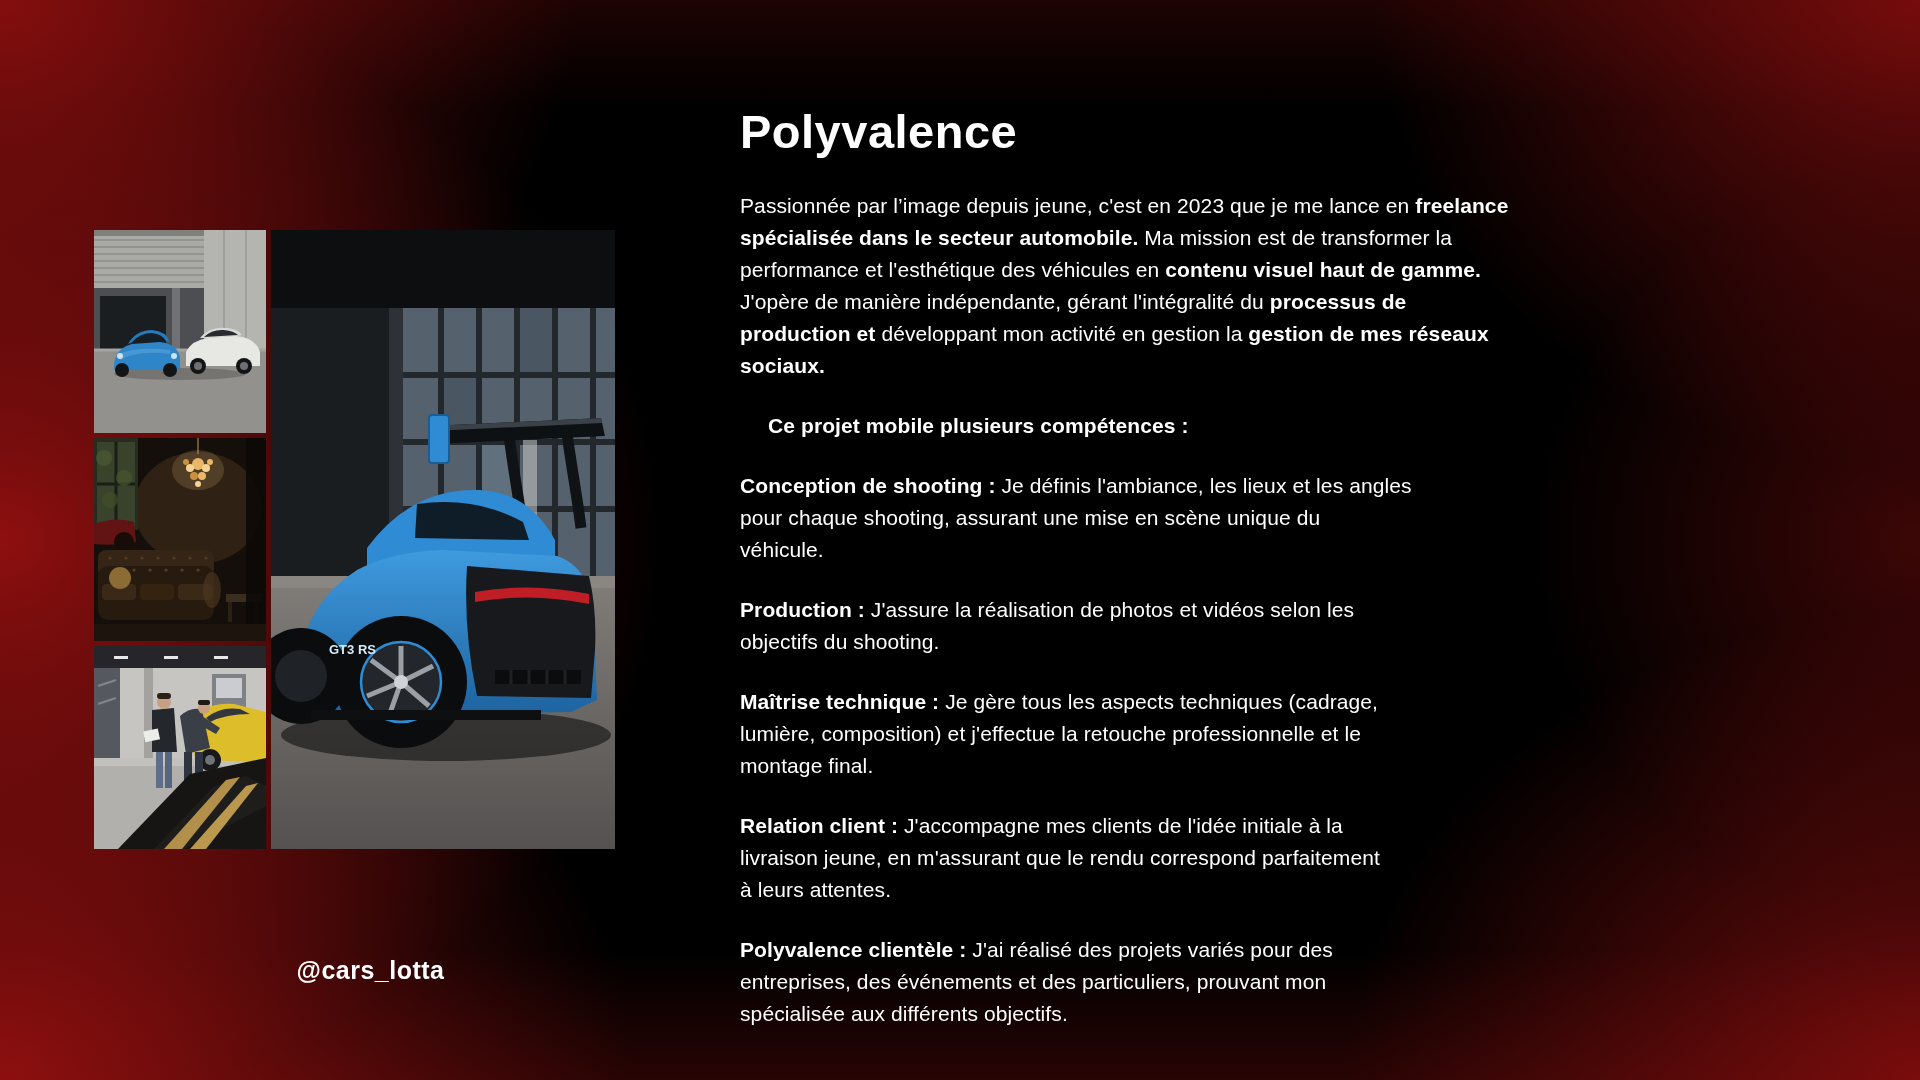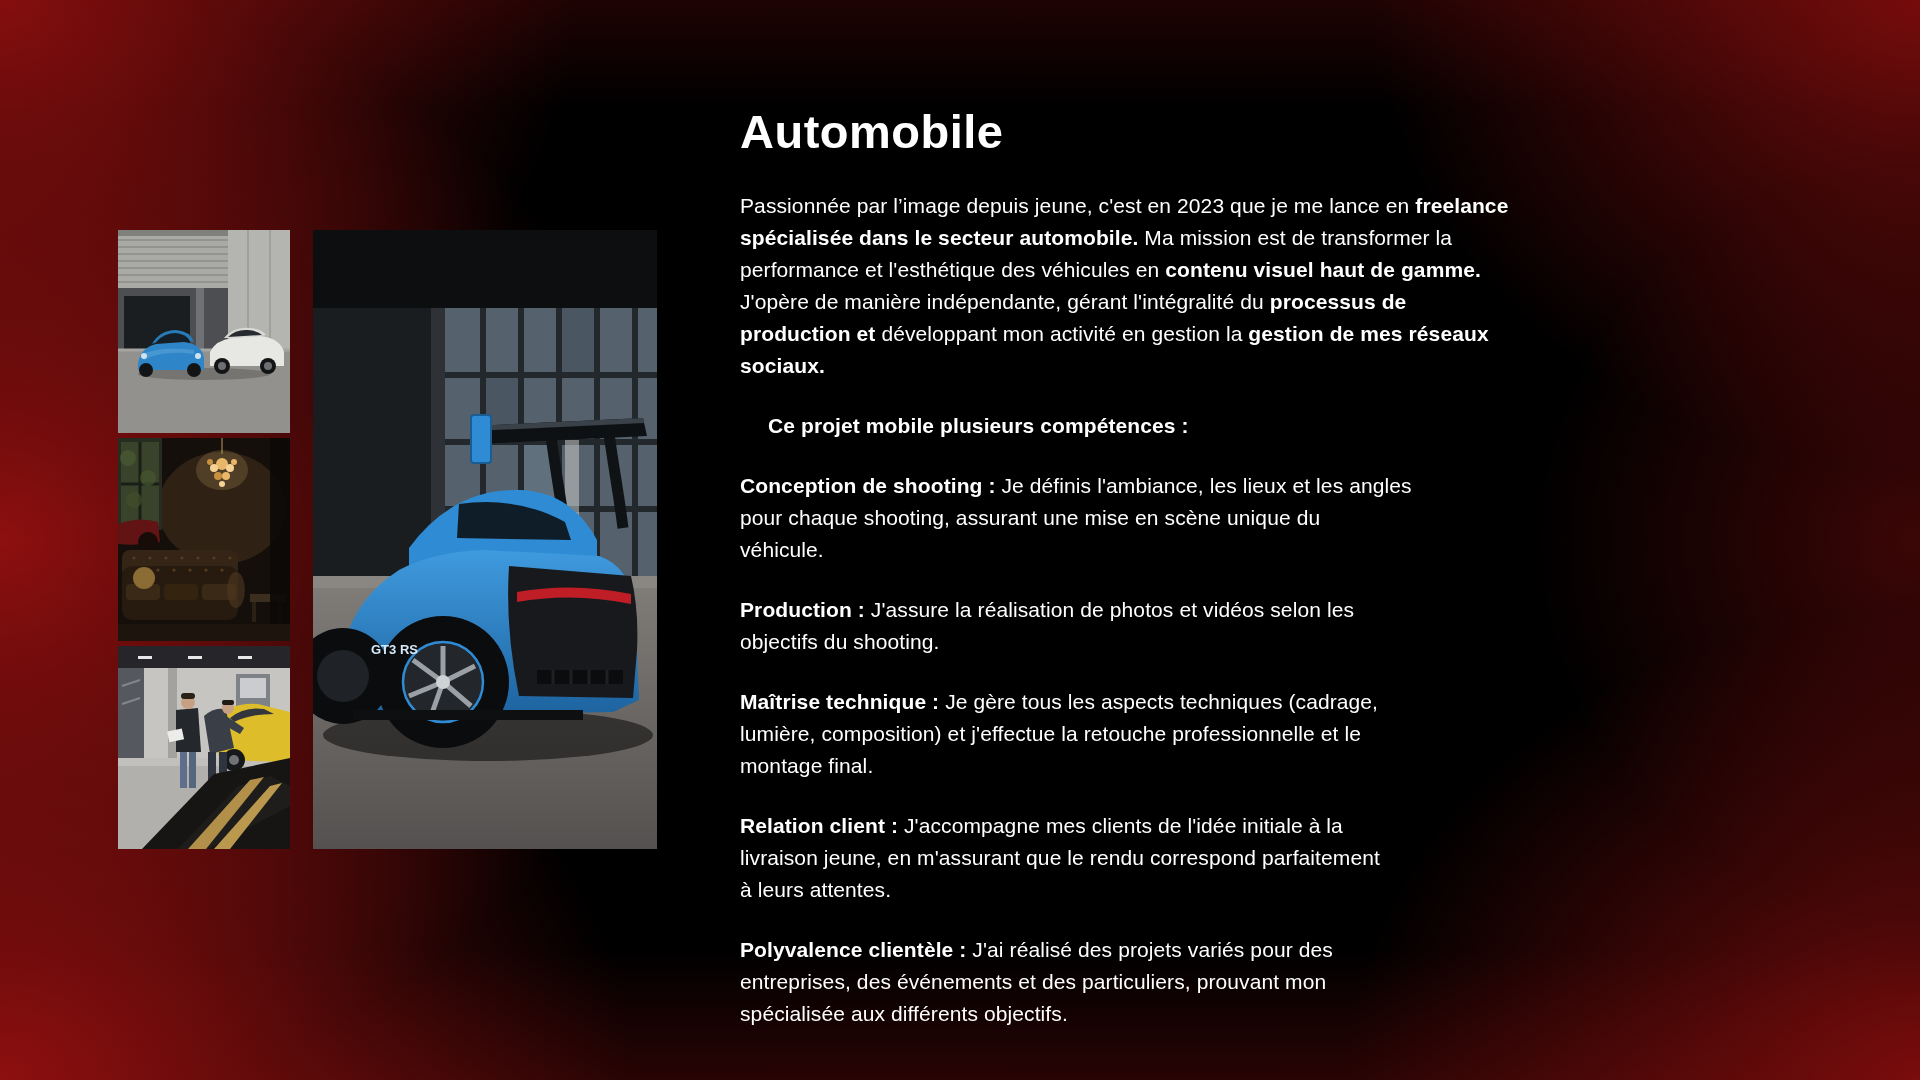--- a/index.html
+++ b/index.html
@@ -10,21 +10,21 @@
       radial-gradient(48% 72% at 0% 50%,  rgba(150,16,16,.95), rgba(150,16,16,0) 72%),
       radial-gradient(40% 60% at 0% 0%,   rgba(150,16,16,.85), rgba(150,16,16,0) 75%),
       radial-gradient(44% 62% at 0% 100%, rgba(150,16,16,.92), rgba(150,16,16,0) 75%),
       radial-gradient(38% 58% at 100% 0%, rgba(140,14,14,.80), rgba(140,14,14,0) 75%),
       radial-gradient(40% 58% at 100% 100%, rgba(140,14,14,.82), rgba(140,14,14,0) 75%),
       radial-gradient(26% 44% at 100% 50%, rgba(120,12,12,.50), rgba(120,12,12,0) 78%),
       linear-gradient(to top,   rgba(100,10,10,.40), rgba(0,0,0,0) 12%),
       linear-gradient(to bottom,rgba(100,10,10,.30), rgba(0,0,0,0) 10%),
       #000;
   }
-  .collage{position:absolute;left:118px;top:230px;display:flex;gap:23px;}
+  .collage{position:absolute;left:94px;top:230px;display:flex;gap:5px;}
   .collage .col{display:flex;flex-direction:column;gap:5px;}
   .ph{display:block;overflow:hidden;}
   .ph svg{display:block;width:100%;height:100%;}
   .ph-small{width:172px;height:203px;}
   .ph-large{width:344px;height:619px;}
   .handle{
     position:absolute;left:110px;top:956px;width:521px;text-align:center;
     font-size:25px;font-weight:700;letter-spacing:.5px;color:#fff;
   }
   .content{position:absolute;left:740px;top:106px;width:1150px;}
@@ -260,23 +260,24 @@
           <line x1="130" y1="452" x2="96" y2="466"></line>
           <line x1="130" y1="452" x2="100" y2="430"></line>
         </g>
         <circle cx="130" cy="452" r="7" fill="#d0d3d6"></circle>
         <rect x="40" y="480" width="230" height="10" fill="#0e0f11"></rect>
         <text x="58" y="424" font-size="13" font-weight="bold" fill="#d7e9f7" font-family="Liberation Sans, sans-serif">GT3 RS</text>
       </svg>
     </div>
   </div>
 
+  <div class="handle">@cars_lotta</div>
 
   <div class="content">
-    <h1>Automobile</h1>
+    <h1>Polyvalence</h1>
 
     <p class="para"><span>Passionnée par l’image depuis jeune, c'est en 2023 que je me lance en </span><strong>freelance
 spécialisée dans le secteur automobile.</strong><span> Ma mission est de transformer la
 performance et l'esthétique des véhicules en </span><strong>contenu visuel haut de gamme.</strong><span>
 J'opère de manière indépendante, gérant l'intégralité du </span><strong>processus de
 production et</strong><span> développant mon activité en gestion la </span><strong>gestion de mes réseaux
 sociaux.</strong></p>
 
     <p class="para skills-heading">Ce projet mobile plusieurs compétences :</p>
 

